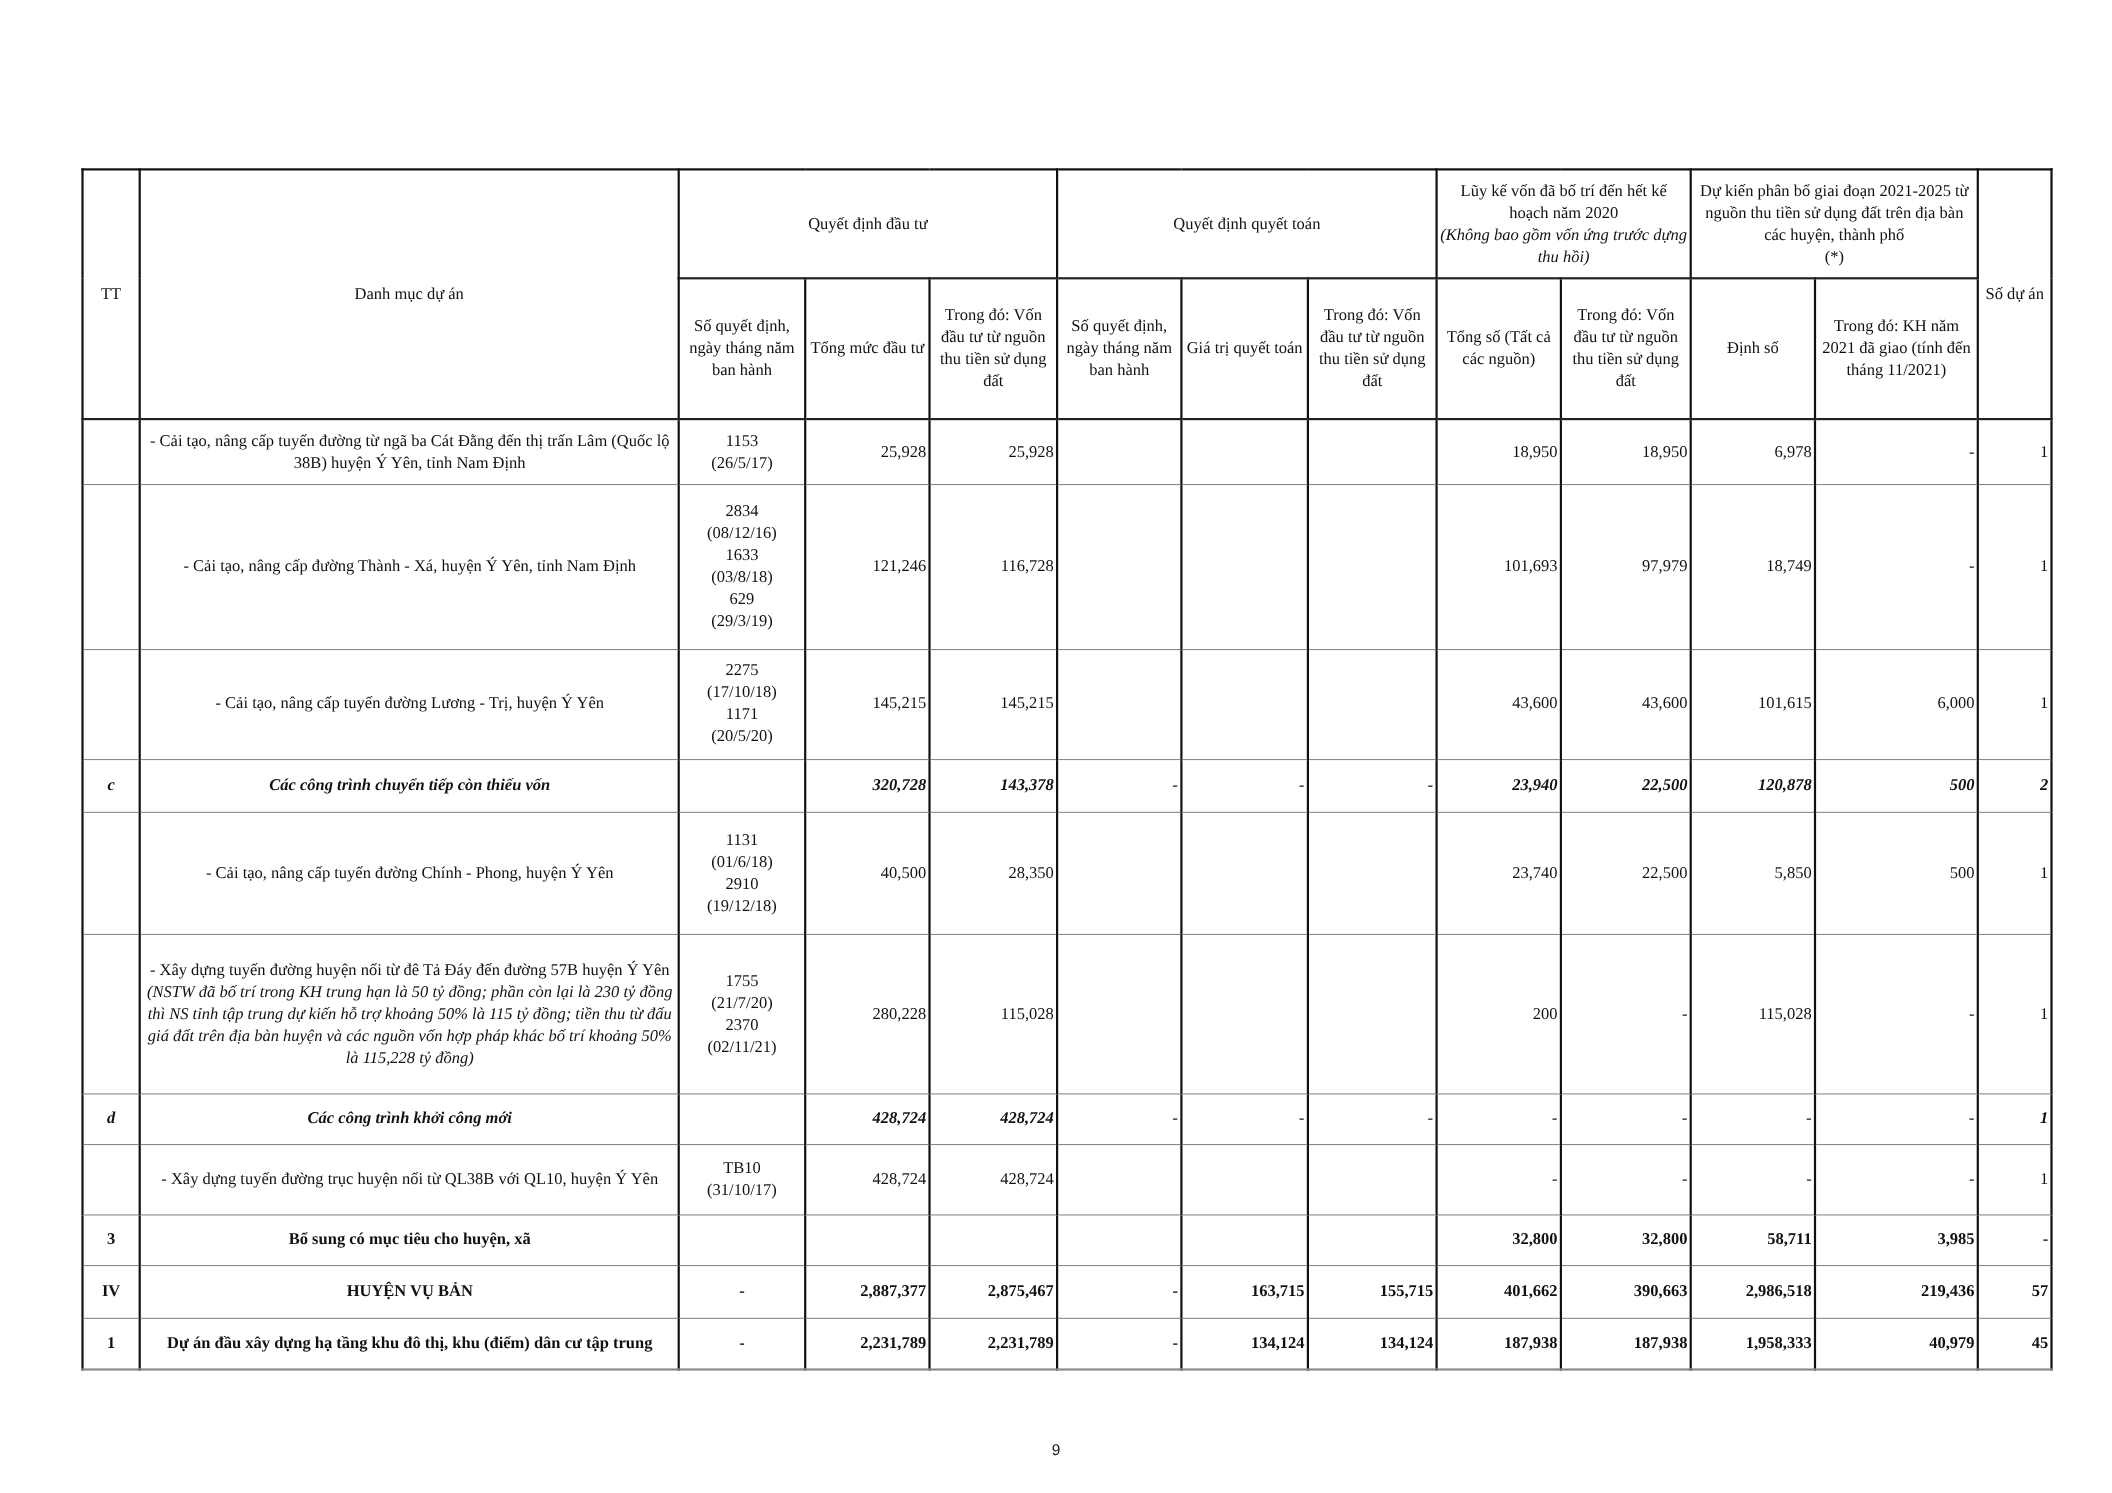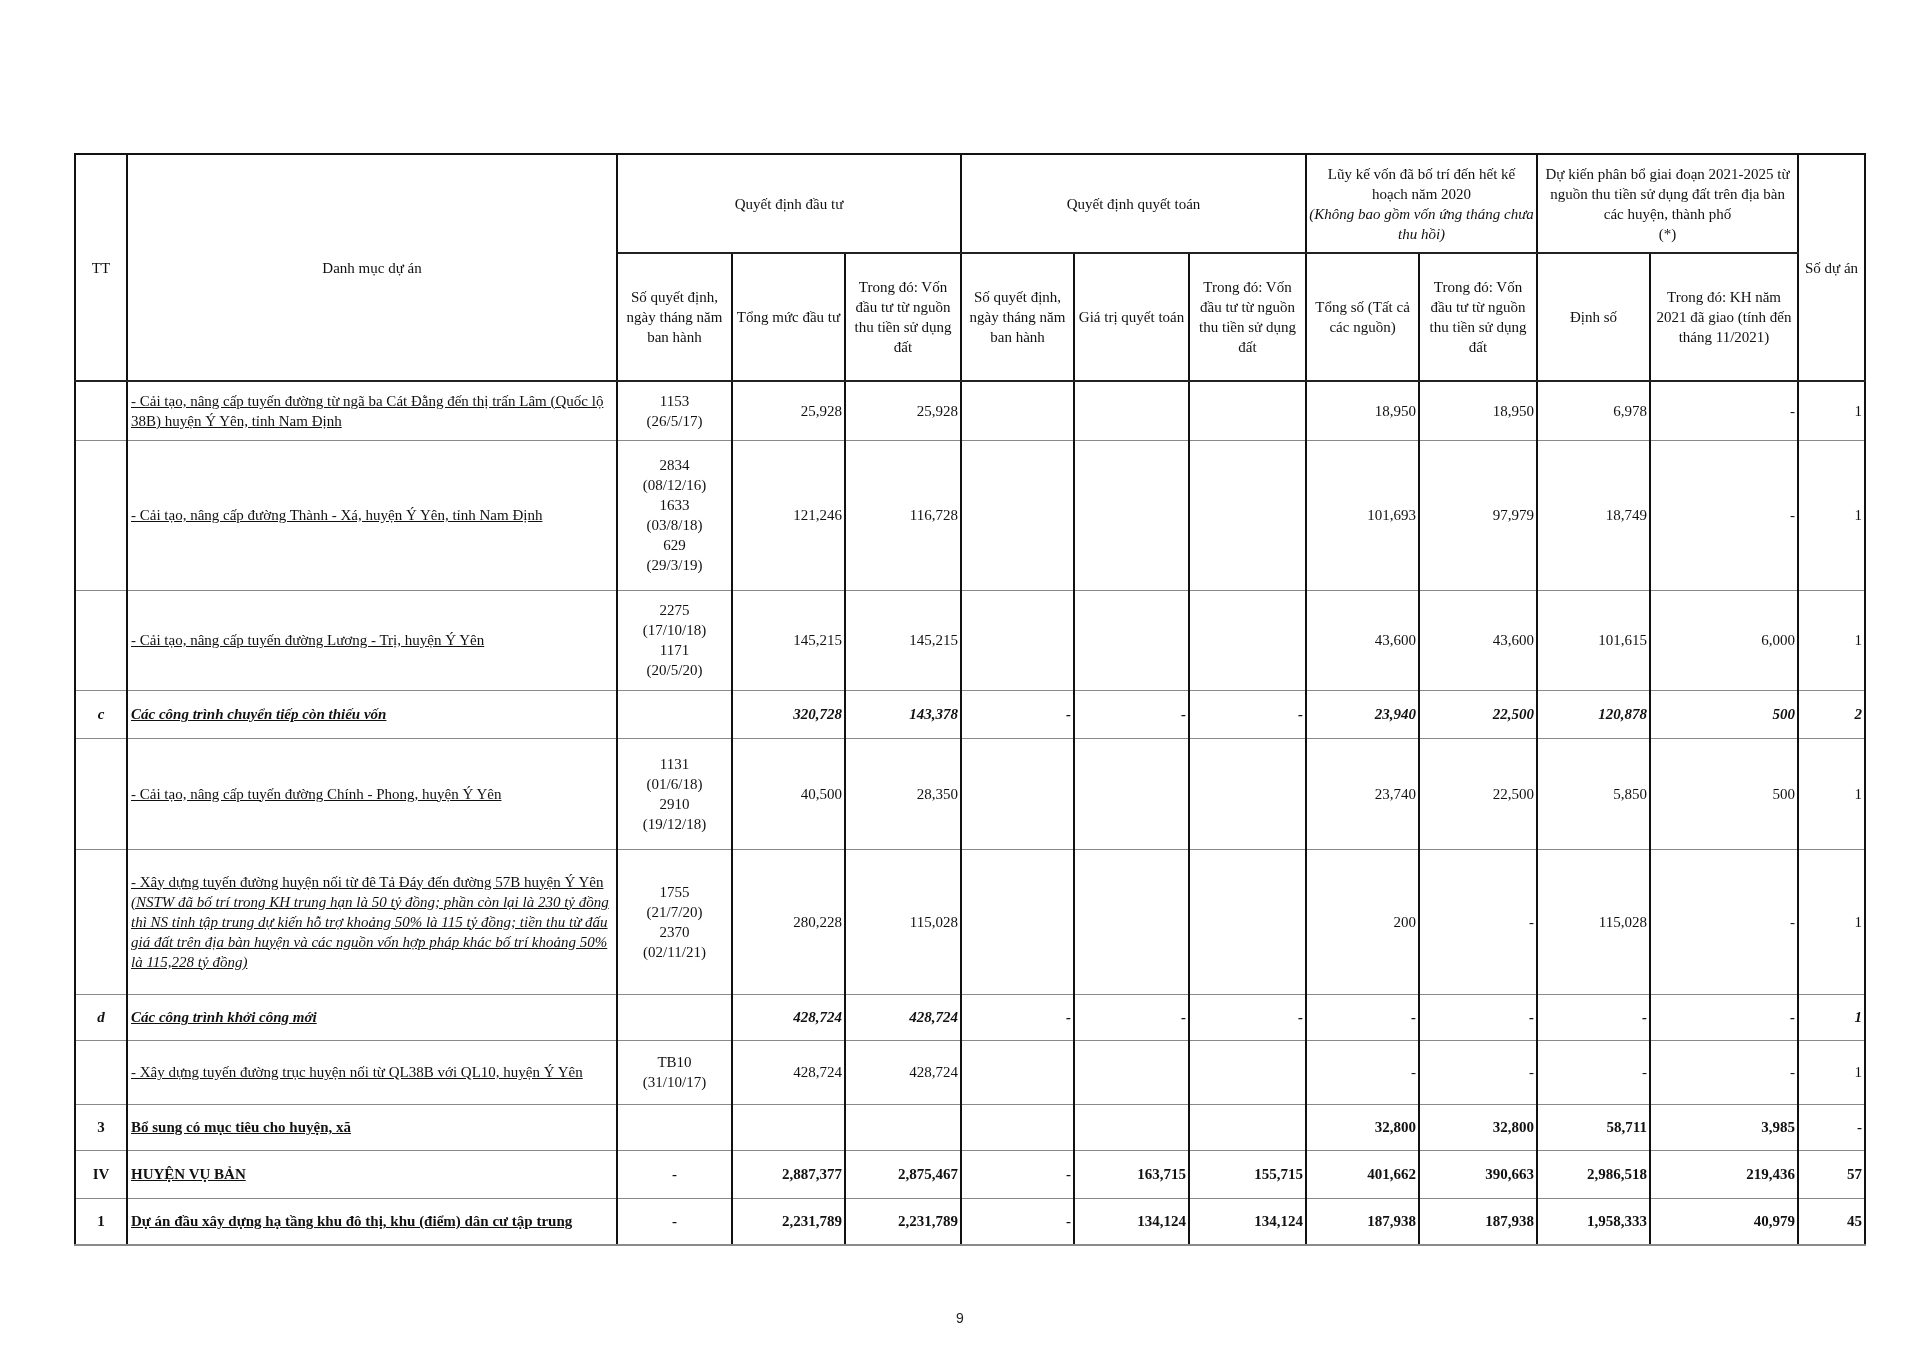--- a/index.html
+++ b/index.html
@@ -14,21 +14,21 @@
   table.budget td, table.budget th {
     border-left: 2px solid #111; border-right: 2px solid #111;
     border-top: 1px solid #8a8a8a; border-bottom: 1px solid #8a8a8a;
     padding: 0 2px; vertical-align: middle; font-weight: normal;
   }
   table.budget thead th { border-top: 2px solid #111; border-bottom: 2px solid #222; }
   table.budget thead tr.sub th { border-top: 2px solid #222; }
   table.budget tr.last td { border-bottom: 2px solid #8a8a8a; }
   .num { text-align: right; }
   .ctr { text-align: center; margin-top: 41px; }
-  .name { text-align: left; padding-left: 3px !important; text-decoration: underline; }
+  .name { text-align: center; padding-left: 3px !important; }
   .b { font-weight: bold !important; }
   .bi { font-weight: bold !important; font-style: italic; }
   .it { font-style: italic; }
   .page-number { position: absolute; left: 0; width: 1920px; top: 1310px; text-align: center;
                  font-family: "Liberation Sans", "DejaVu Sans", sans-serif; font-size: 14px; color: #222; }
 </style>
 </head>
 <body>
 
 <div class="page">
@@ -49,21 +49,21 @@
         <col style="width:67px">
     </colgroup>
     <thead>
       <tr style="height:99px">
         <th rowspan="2">TT</th>
         <th rowspan="2">Danh mục dự án</th>
         <th colspan="3">Quyết định đầu tư</th>
         <th colspan="3">Quyết định quyết toán</th>
         <th colspan="2">
           <div>Lũy kế vốn đã bố trí đến hết kế hoạch năm 2020</div>
-          <div class="it">(Không bao gồm vốn ứng tháng chưa thu hồi)</div>
+          <div class="it">(Không bao gồm vốn ứng trước dựng thu hồi)</div>
         </th>
         <th colspan="2">
           <div>Dự kiến phân bổ giai đoạn 2021-2025 từ nguồn thu tiền sử dụng đất trên địa bàn các huyện, thành phố</div>
           <div>(*)</div>
         </th>
         <th rowspan="2">Số dự án</th>
       </tr>
       <tr class="sub" style="height:128px">
         <th>Số quyết định, ngày tháng năm ban hành</th>
         <th>Tổng mức đầu tư</th>

